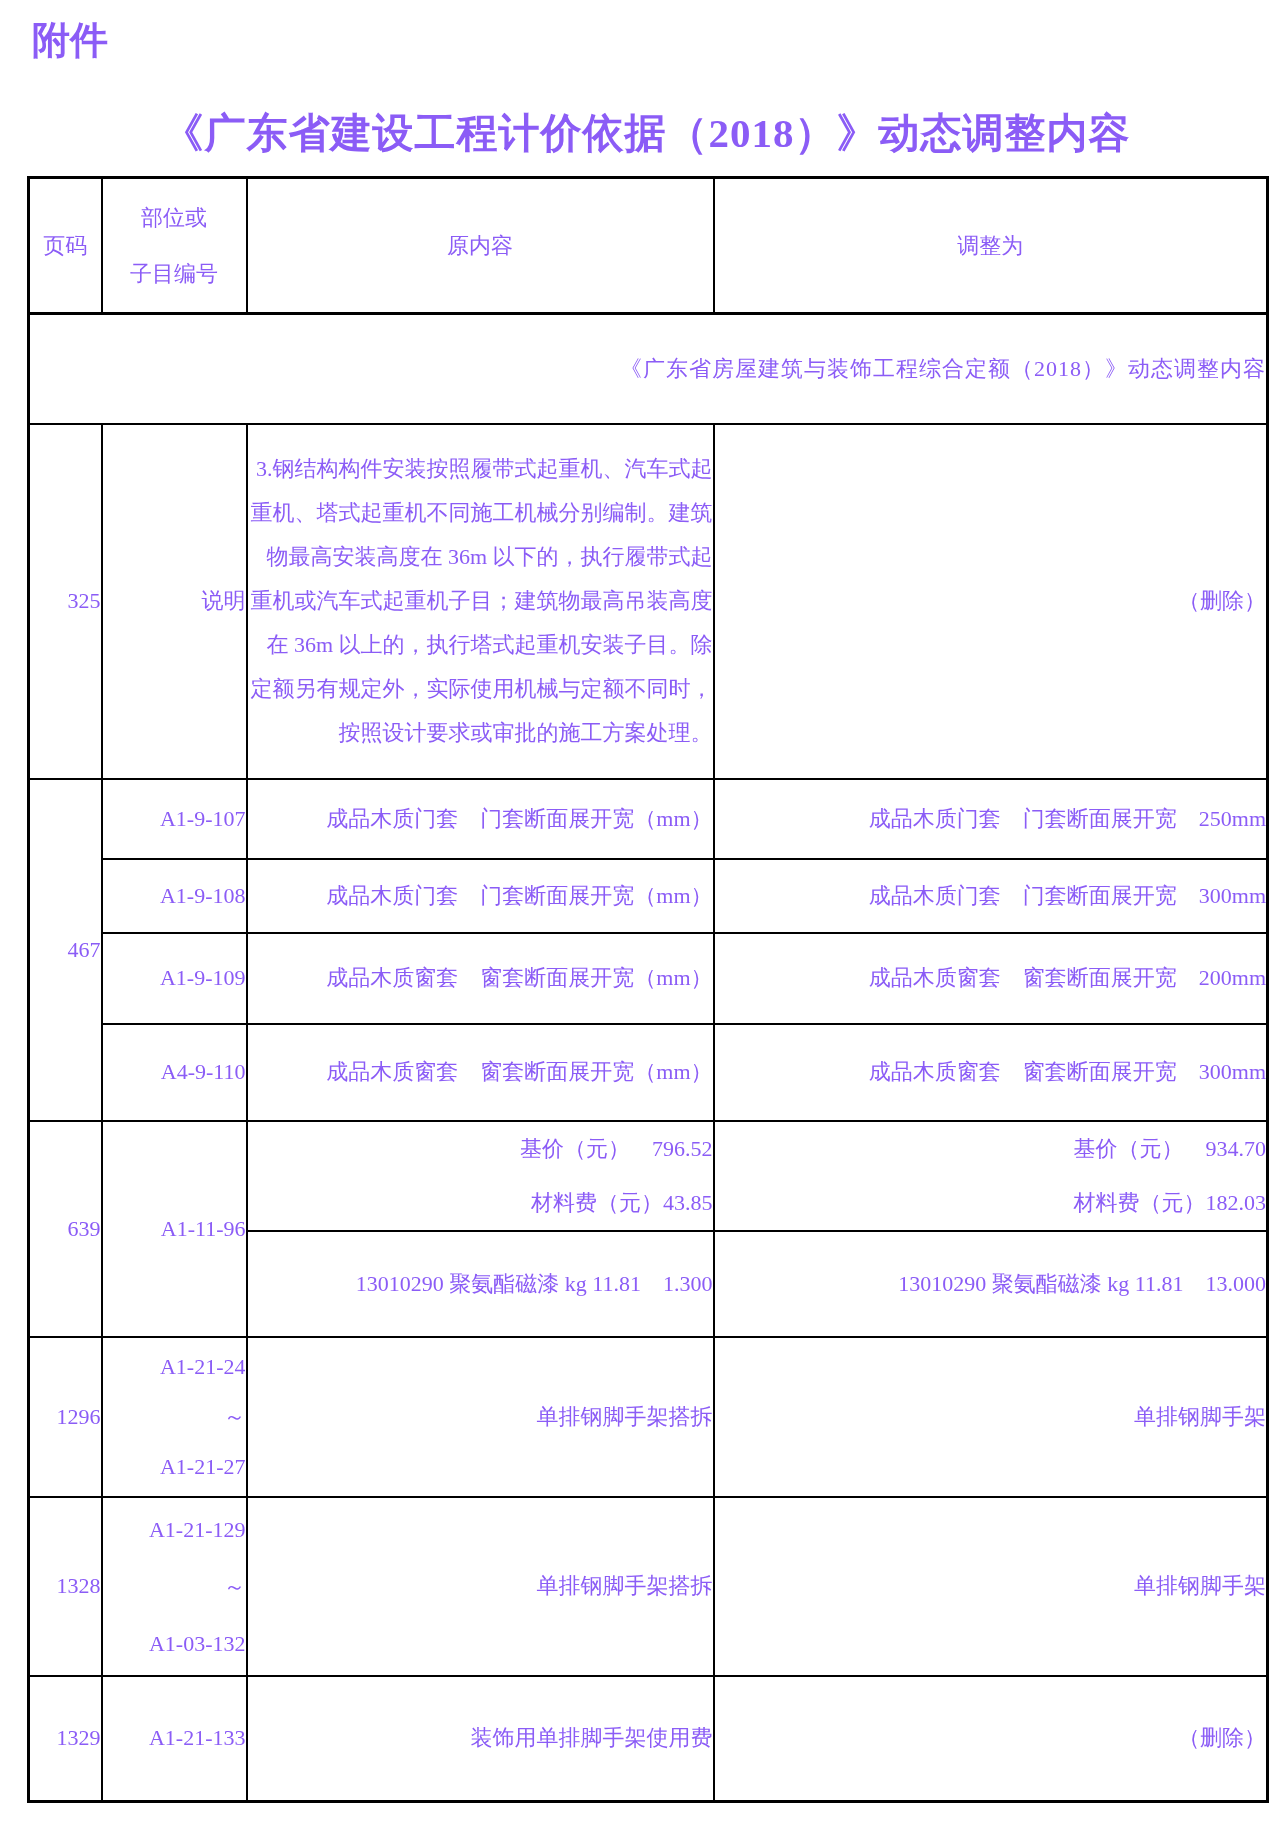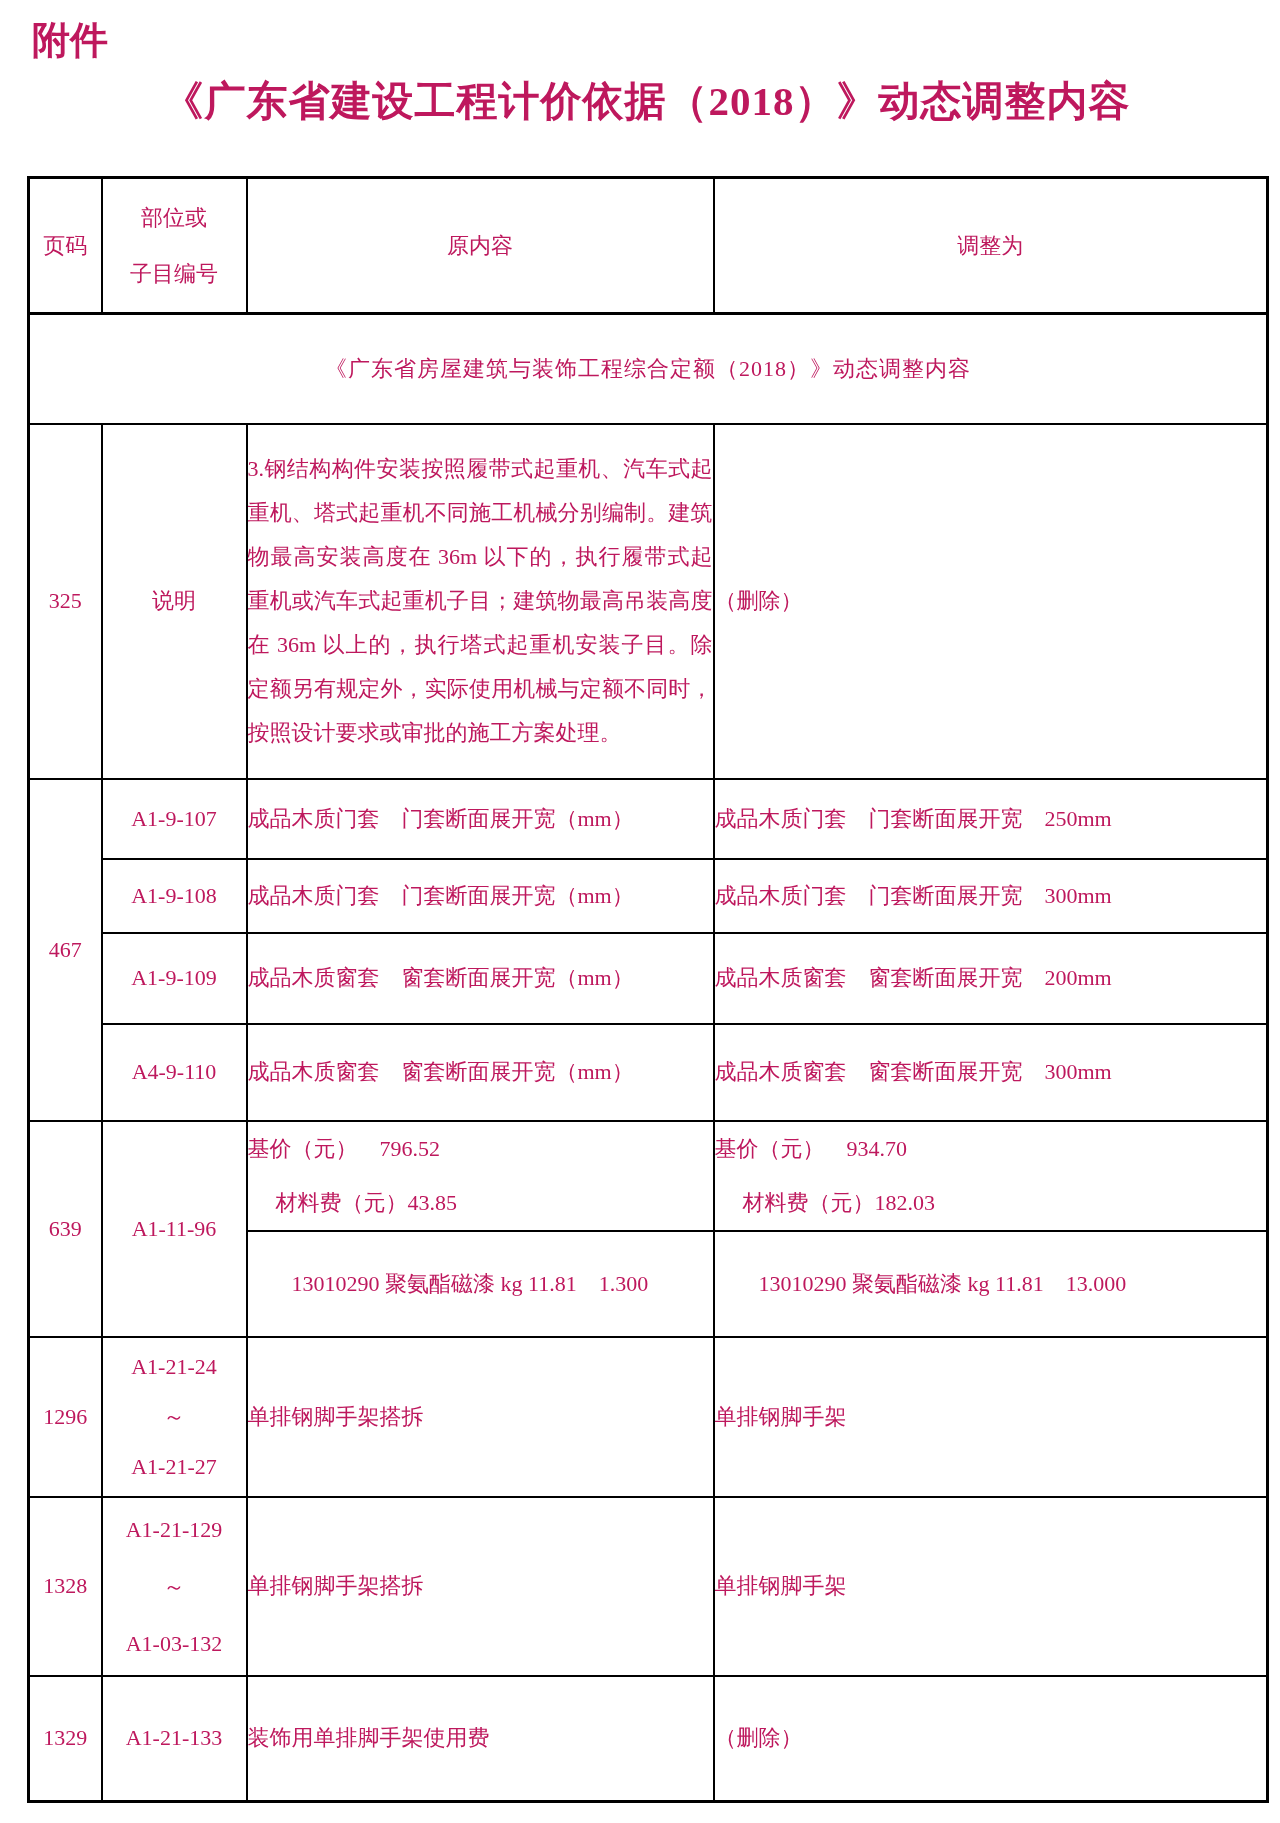--- a/index.html
+++ b/index.html
@@ -1,37 +1,37 @@
 <!DOCTYPE html>
 <html><head>
 <meta charset="utf-8">
 <style>
   html,body{margin:0;padding:0;background:#fff;}
   .page{
     position:relative;
     width:1280px;
     height:1823px;
     background:#fff;
-    color:#be185d;
+    color:#8b5cf6;
     font-family:"Liberation Serif","DejaVu Serif",serif;
     overflow:hidden;
   }
   .attachment{
     position:absolute;
     left:32px;
     top:16px;
     font-size:38px;
     line-height:48px;
     font-weight:700;
     font-family:"Liberation Sans","DejaVu Sans",sans-serif;
   }
   .doc-title{
     position:absolute;
     left:27px;
-    top:76px;
+    top:108px;
     width:1239px;
     text-align:center;
     font-size:41px;
     line-height:50px;
     font-weight:700;
     letter-spacing:1px;
     white-space:nowrap;
   }
   table.tbl{
     position:absolute;
@@ -41,20 +41,21 @@
     border-collapse:collapse;
     table-layout:fixed;
     border:3px solid #000;
   }
   table.tbl td{
     border:2px solid #000;
     vertical-align:middle;
     font-size:22px;
     padding:0;
     overflow:hidden;
+    text-align:right;
   }
   tr.head td{
     border-bottom-width:3px;
     text-align:center;
   }
   .two-line span{display:block;line-height:56px;}
   .section-cell{
     text-align:center;
     font-size:24px;
     letter-spacing:1px;

